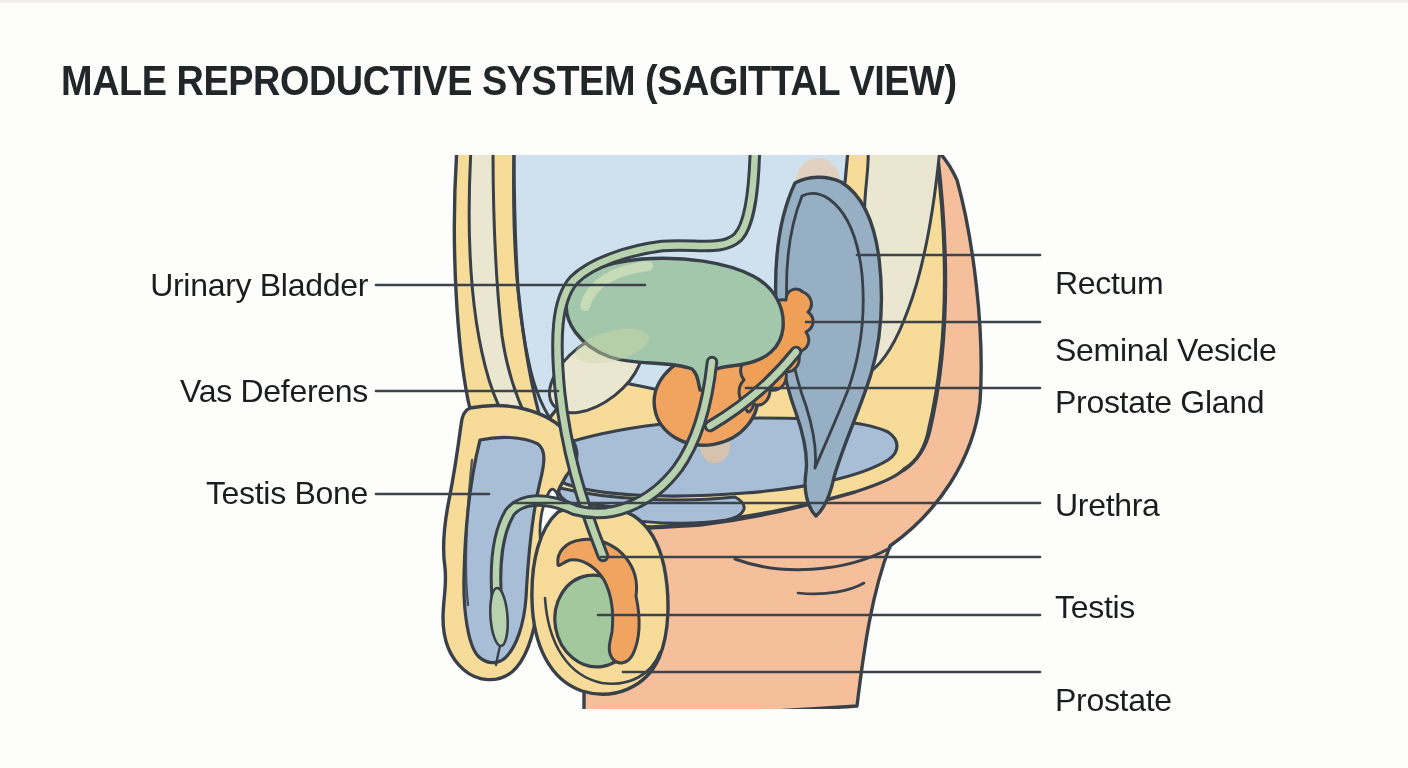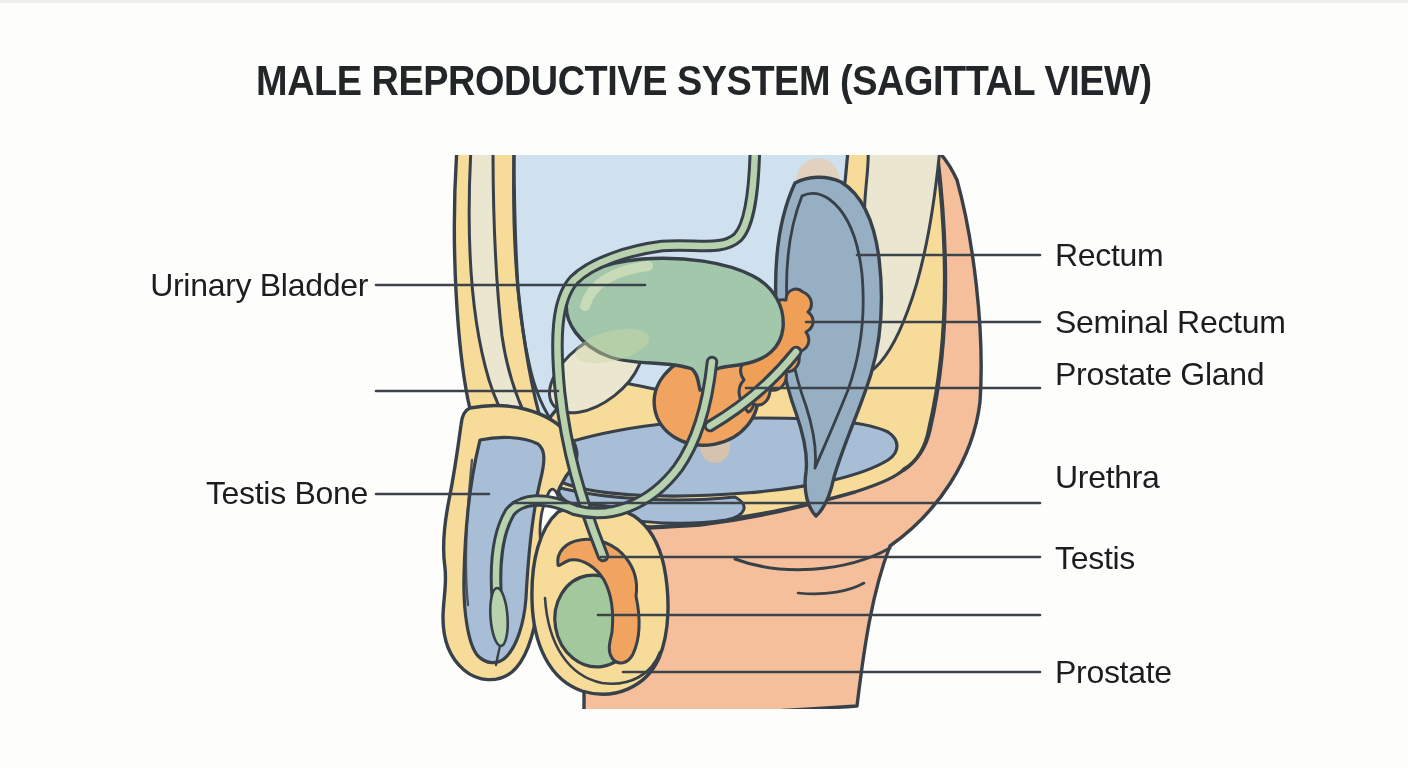--- a/index.html
+++ b/index.html
@@ -1,33 +1,33 @@
 <!DOCTYPE html>
 <html><head>
 <meta charset="utf-8">
 <style>
   html,body{margin:0;padding:0;background:#ffffff;}
   .stage{
     position:relative;width:1408px;height:768px;overflow:hidden;
     background:#fdfdfc;font-family:"Liberation Sans",sans-serif;
   }
   .top-edge{position:absolute;top:0;left:0;width:100%;height:3px;background:#f0efed;}
-  .title-wrap{position:absolute;top:56px;left:0;width:100%;text-align:center;}
+  .title-wrap{position:absolute;top:56px;left:0;width:100%;}
   .title-wrap h1{
     margin:0;display:inline-block;font-size:43px;line-height:48px;font-weight:700;
     letter-spacing:-0.5px;color:#232629;transform:scaleX(0.88);transform-origin:50% 50%;
     white-space:nowrap;
   }
   svg.figure{position:absolute;top:0;left:0;width:1408px;height:768px;}
   .lbl{
     position:absolute;font-size:32px;line-height:38px;color:#1b1d1f;
     letter-spacing:-0.3px;white-space:nowrap;
   }
   .lbl.left{right:1040px;text-align:center;}
-  .lbl.right{left:1055px;text-align:right;}
+  .lbl.right{left:1055px;text-align:right;margin-top:28px;}
 </style>
 </head>
 <body>
 
 <div class="stage">
   <div class="top-edge"></div>
 
   <div class="title-wrap">
     <h1>MALE REPRODUCTIVE SYSTEM (SAGITTAL VIEW)</h1>
   </div>
@@ -104,21 +104,22 @@
       <line x1="806" y1="322" x2="1040" y2="322"></line>
       <line x1="746" y1="388" x2="1040" y2="388"></line>
       <line x1="513" y1="503" x2="1040" y2="503"></line>
       <line x1="601" y1="557" x2="1040" y2="557"></line>
       <line x1="598" y1="615" x2="1040" y2="615"></line>
       <line x1="623" y1="672" x2="1040" y2="672"></line>
     </g>
   </svg>
 
   <div class="lbl left" style="top:266px">Urinary Bladder</div>
+  <div class="lbl left" style="top:372px">Vas Deferens</div>
   <div class="lbl left" style="top:474px">Testis Bone</div>
 
   <div class="lbl right" style="top:236px">Rectum</div>
-  <div class="lbl right" style="top:303px">Seminal Rectum</div>
+  <div class="lbl right" style="top:303px">Seminal Vesicle</div>
   <div class="lbl right" style="top:355px">Prostate Gland</div>
   <div class="lbl right" style="top:458px">Urethra</div>
-  <div class="lbl right" style="top:539px">Testis</div>
+  <div class="lbl right" style="top:560px">Testis</div>
   <div class="lbl right" style="top:653px">Prostate</div>
 </div>
 
 </body></html>

